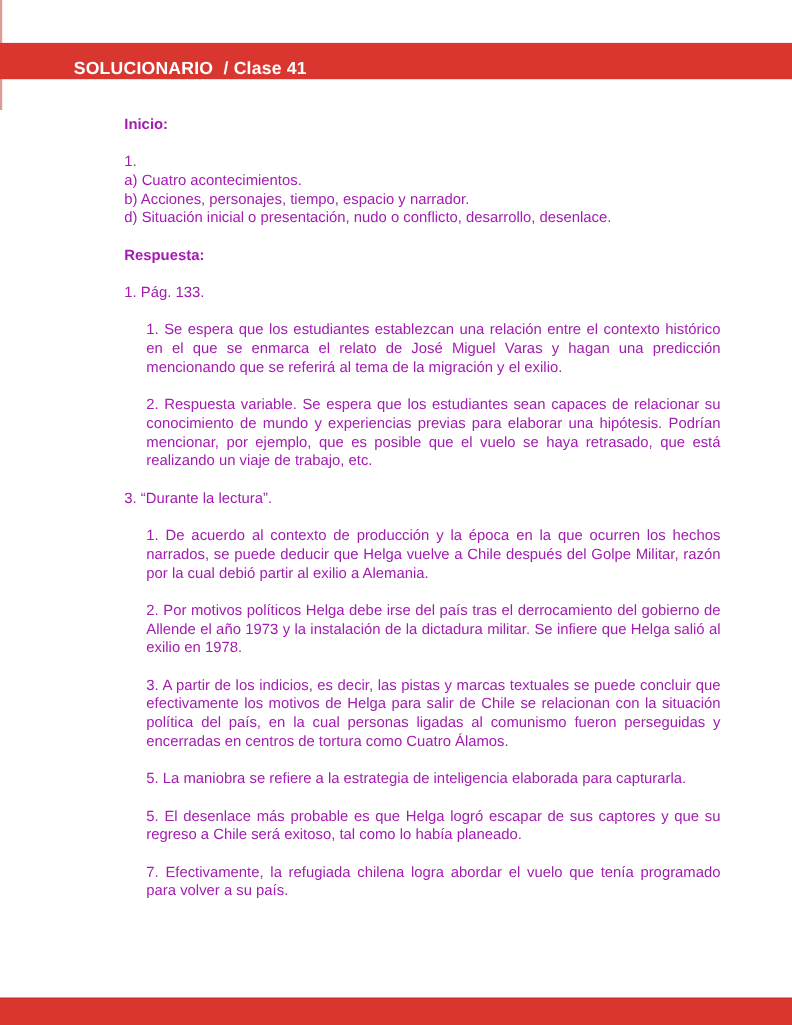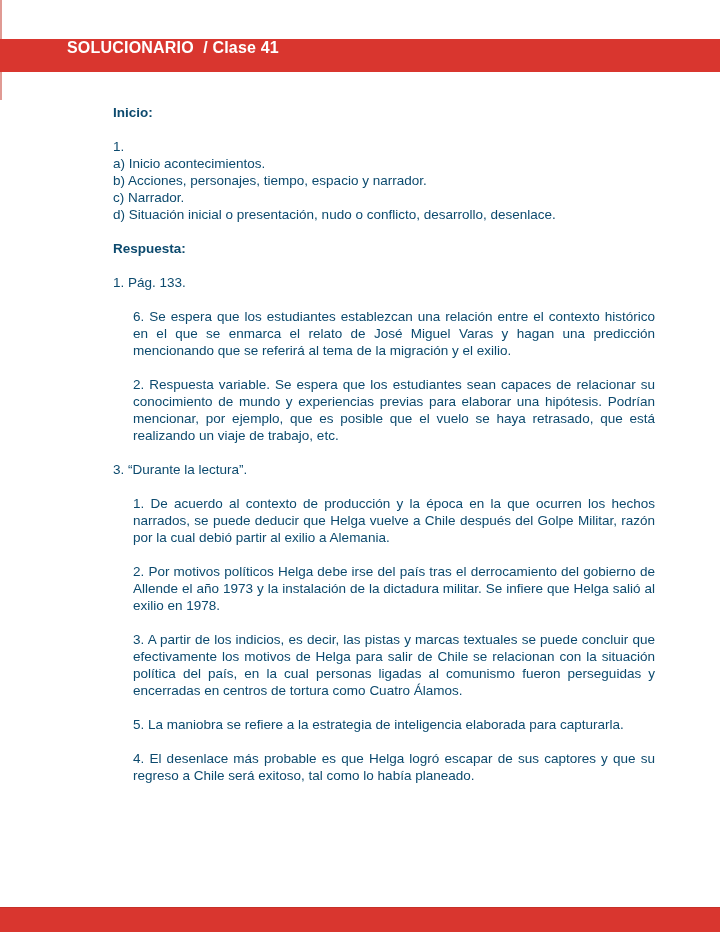--- a/index.html
+++ b/index.html
@@ -24,21 +24,21 @@
     background: #e09a93;
   }
   .header-bar {
     position: absolute;
     top: 39px;
     left: 0;
     width: 720px;
     height: 33px;
     background: #d9362f;
     display: flex;
-    align-items: flex-start;
+    align-items: flex-end;
   }
   .header-title {
     color: #ffffff;
     font-weight: bold;
     font-size: 16px;
     padding-left: 67px;
     white-space: pre;
     letter-spacing: 0.2px;
   }
   .footer-bar {
@@ -50,21 +50,21 @@
     background: #d9362f;
     border-top: 1px solid #c63129;
   }
   .content {
     position: absolute;
     top: 104px;
     left: 113px;
     width: 543px;
     font-size: 13.5px;
     line-height: 17px;
-    color: #0c4a6e;
+    color: #a21caf;
   }
   .content p {
     margin: 0;
   }
   .heading {
     font-weight: bold;
   }
   .mt {
     margin-top: 17px !important;
   }
@@ -88,38 +88,38 @@
   <div class="header-bar">
     <span class="header-title">SOLUCIONARIO  / Clase 41</span>
   </div>
 
   <div class="content">
 
     <p class="heading">Inicio:</p>
 
     <div class="answer-list mt">
       <p>1.</p>
-      <p>a) Inicio acontecimientos.</p>
+      <p>a) Cuatro acontecimientos.</p>
       <p>b) Acciones, personajes, tiempo, espacio y narrador.</p>
-      <p>c) Narrador.</p>
       <p>d) Situación inicial o presentación, nudo o conflicto, desarrollo, desenlace.</p>
     </div>
 
     <p class="heading mt">Respuesta:</p>
 
     <p class="mt">1. Pág. 133.</p>
 
-    <p class="para">6. Se espera que los estudiantes establezcan una relación entre el contexto histórico en el que se enmarca el relato de José Miguel Varas y hagan una predicción mencionando que se referirá al tema de la migración y el exilio.</p>
+    <p class="para">1. Se espera que los estudiantes establezcan una relación entre el contexto histórico en el que se enmarca el relato de José Miguel Varas y hagan una predicción mencionando que se referirá al tema de la migración y el exilio.</p>
     <p class="para">2. Respuesta variable. Se espera que los estudiantes sean capaces de relacionar su conocimiento de mundo y experiencias previas para elaborar una hipótesis. Podrían mencionar, por ejemplo, que es posible que el vuelo se haya retrasado, que está realizando un viaje de trabajo, etc.</p>
 
     <p class="mt">3. “Durante la lectura”.</p>
 
     <p class="para">1. De acuerdo al contexto de producción y la época en la que ocurren los hechos narrados, se puede deducir que Helga vuelve a Chile después del Golpe Militar, razón por la cual debió partir al exilio a Alemania.</p>
     <p class="para">2. Por motivos políticos Helga debe irse del país tras el derrocamiento del gobierno de Allende el año 1973 y la instalación de la dictadura militar. Se infiere que Helga salió al exilio en 1978.</p>
     <p class="para">3. A partir de los indicios, es decir, las pistas y marcas textuales se puede concluir que efectivamente los motivos de Helga para salir de Chile se relacionan con la situación política del país, en la cual personas ligadas al comunismo fueron perseguidas y encerradas en centros de tortura como Cuatro Álamos.</p>
     <p class="para">5. La maniobra se refiere a la estrategia de inteligencia elaborada para capturarla.</p>
-    <p class="para">4. El desenlace más probable es que Helga logró escapar de sus captores y que su regreso a Chile será exitoso, tal como lo había planeado.</p>
+    <p class="para">5. El desenlace más probable es que Helga logró escapar de sus captores y que su regreso a Chile será exitoso, tal como lo había planeado.</p>
+    <p class="para">7. Efectivamente, la refugiada chilena logra abordar el vuelo que tenía programado para volver a su país.</p>
 
   </div>
 
   <div class="footer-bar"></div>
 
 </div>
 
 </body></html>

